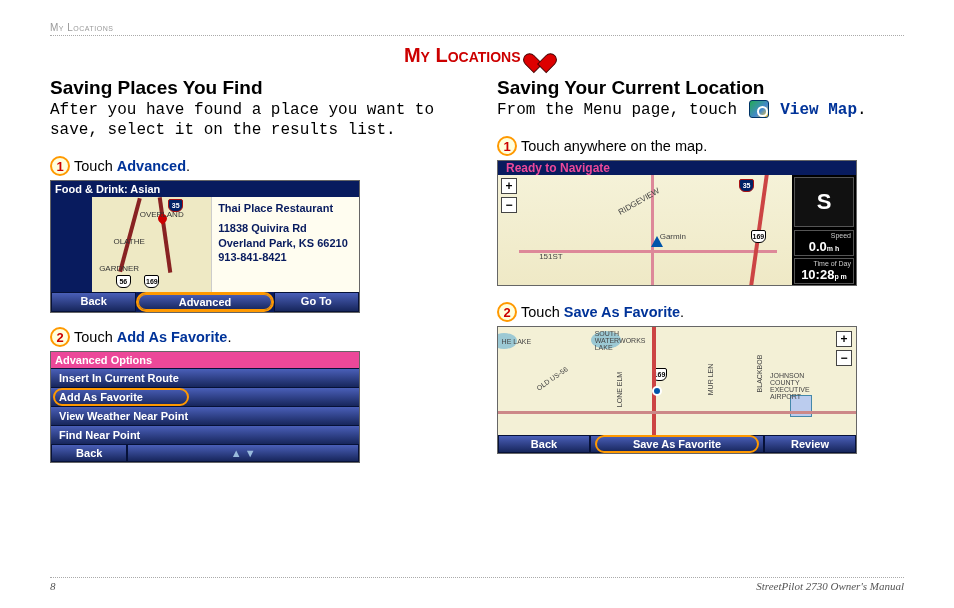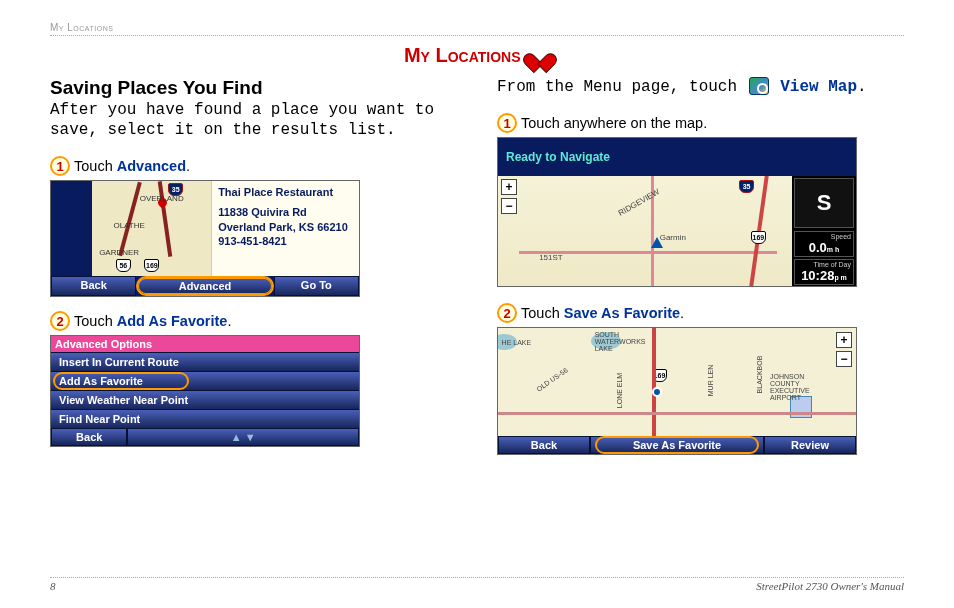--- a/index.html
+++ b/index.html
@@ -148,21 +148,21 @@
     display:flex;
     background:#0b1a45;
   }
   
   .navmap {
     border:1px solid #666;
     width:360px;
     margin-bottom:16px;
     background:#f2efd8;
   }
-  .nav-title { background:#081b5e; color:#5eead4; font-weight:bold; font-size:12px; padding:12px 8px; }
+  .nav-title { background:#081b5e; color:#ec4899; font-weight:bold; font-size:12px; padding:0 8px; }
   .nav-body { display:flex; height:110px; }
   .nav-left {
     flex:1; position:relative;
     background:linear-gradient(#f5f2d8,#efe9c6);
   }
   .nv-road { position:absolute; background:#d89; }
   .road-label { position:absolute; font-size:8px; color:#444; }
   .zoom {
     position:absolute; left:3px; width:16px; height:16px;
     background:#fff; border:1px solid #444; color:#000;
@@ -263,38 +263,39 @@
     <div class="bodytext">After you have found a place you want to save, select it on the results list.</div>
 
     <div class="stepline">
       <span class="numcircle">1</span>
       <span>
         <span>Touch </span><span class="bluebold">Advanced</span><span>.</span>
       </span>
     </div>
 
     <div class="screenshot">
+      <div class="ss-title">Food &amp; Drink: Asian</div>
       <div class="ss-map">
         <div class="ss-map-left">
           <div class="hwy" style="left:30%; top:0; transform:rotate(15deg)"></div>
           <div class="hwy" style="left:60%; top:0; transform:rotate(-8deg)"></div>
           <div class="pin" style="left:55%; top:18%"></div>
           <div class="city" style="left:40%; top:14%">OVERLAND</div>
           <div class="city" style="left:18%; top:42%">OLATHE</div>
           <div class="city" style="left:6%; top:70%">GARDNER</div>
           <div class="shield us" style="left:64%; top:2%">35</div>
           <div class="shield" style="left:20%; top:82%">56</div>
           <div class="shield" style="left:44%; top:82%">169</div>
         </div>
         <div class="ss-map-right">
           <div>Thai Place Restaurant</div>
           <div style="height:6px"></div>
           <div>11838 Quivira Rd</div>
           <div>Overland Park, KS 66210</div>
-          <div>913-451-8421</div>
+          <div>913-841-8421</div>
         </div>
       </div>
       <div class="ss-footer">
         <div class="ss-btn" style="flex:0.9">Back</div>
         <div class="ss-btn highlight-ring" style="flex:1.5">Advanced</div>
         <div class="ss-btn" style="flex:0.9">Go To</div>
       </div>
     </div>
 
     <div class="stepline">
@@ -311,20 +312,21 @@
       <div class="ss-item">View Weather Near Point</div>
       <div class="ss-item">Find Near Point</div>
       <div class="ss-list-footer">
         <div class="ss-btn" style="flex:0.6">Back</div>
         <div class="ss-btn" style="flex:2;color:#9bd">▲    ▼</div>
       </div>
     </div>
   </div>
 
   <div class="col">
+    <div class="sectitle">Saving Your Current Location</div>
     <div class="bodytext">
       <span>From the Menu page, touch </span><span class="vm-icon"></span> <span class="bluebold">View Map</span><span>.</span>
     </div>
 
     <div class="stepline">
       <span class="numcircle">1</span>
       <span>Touch anywhere on the map.</span>
     </div>
 
     <div class="navmap">

